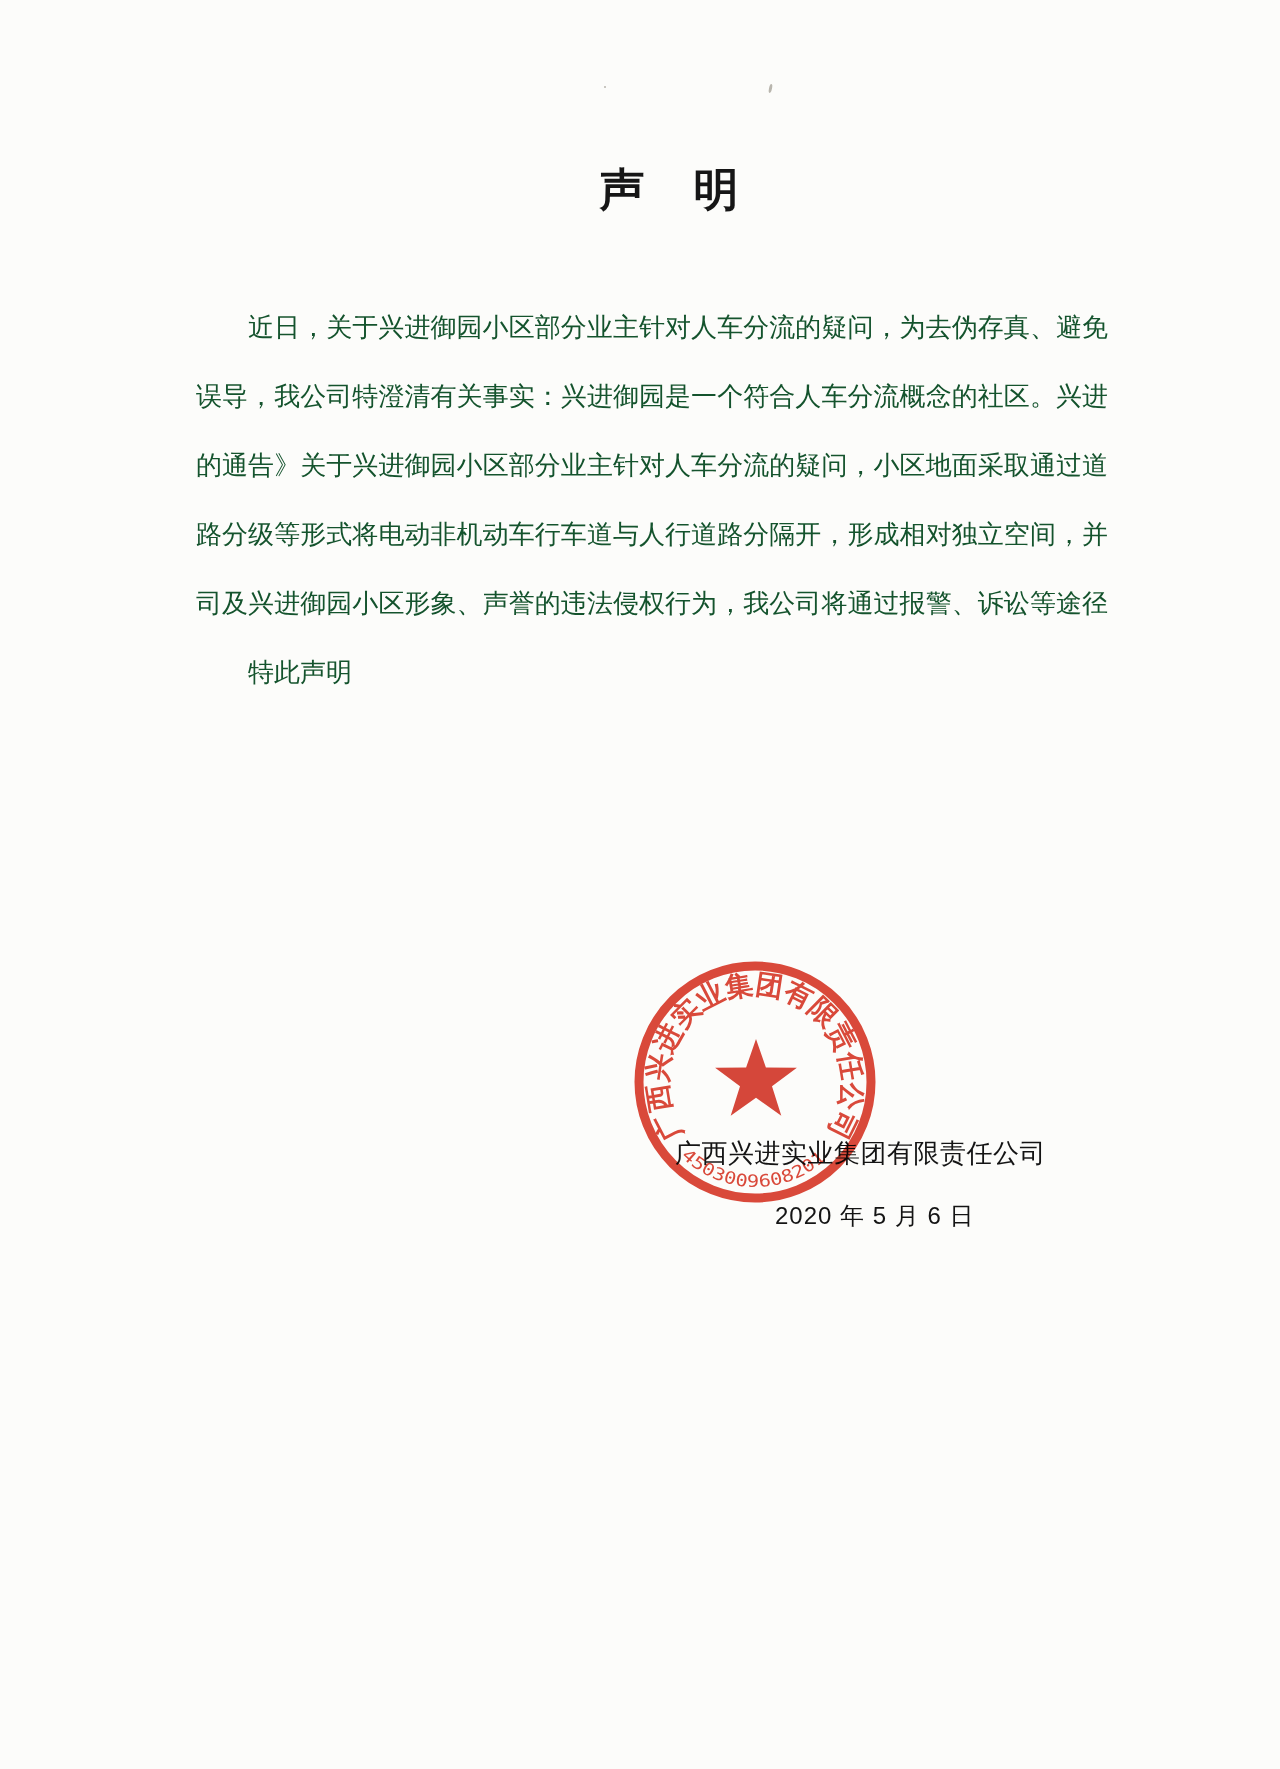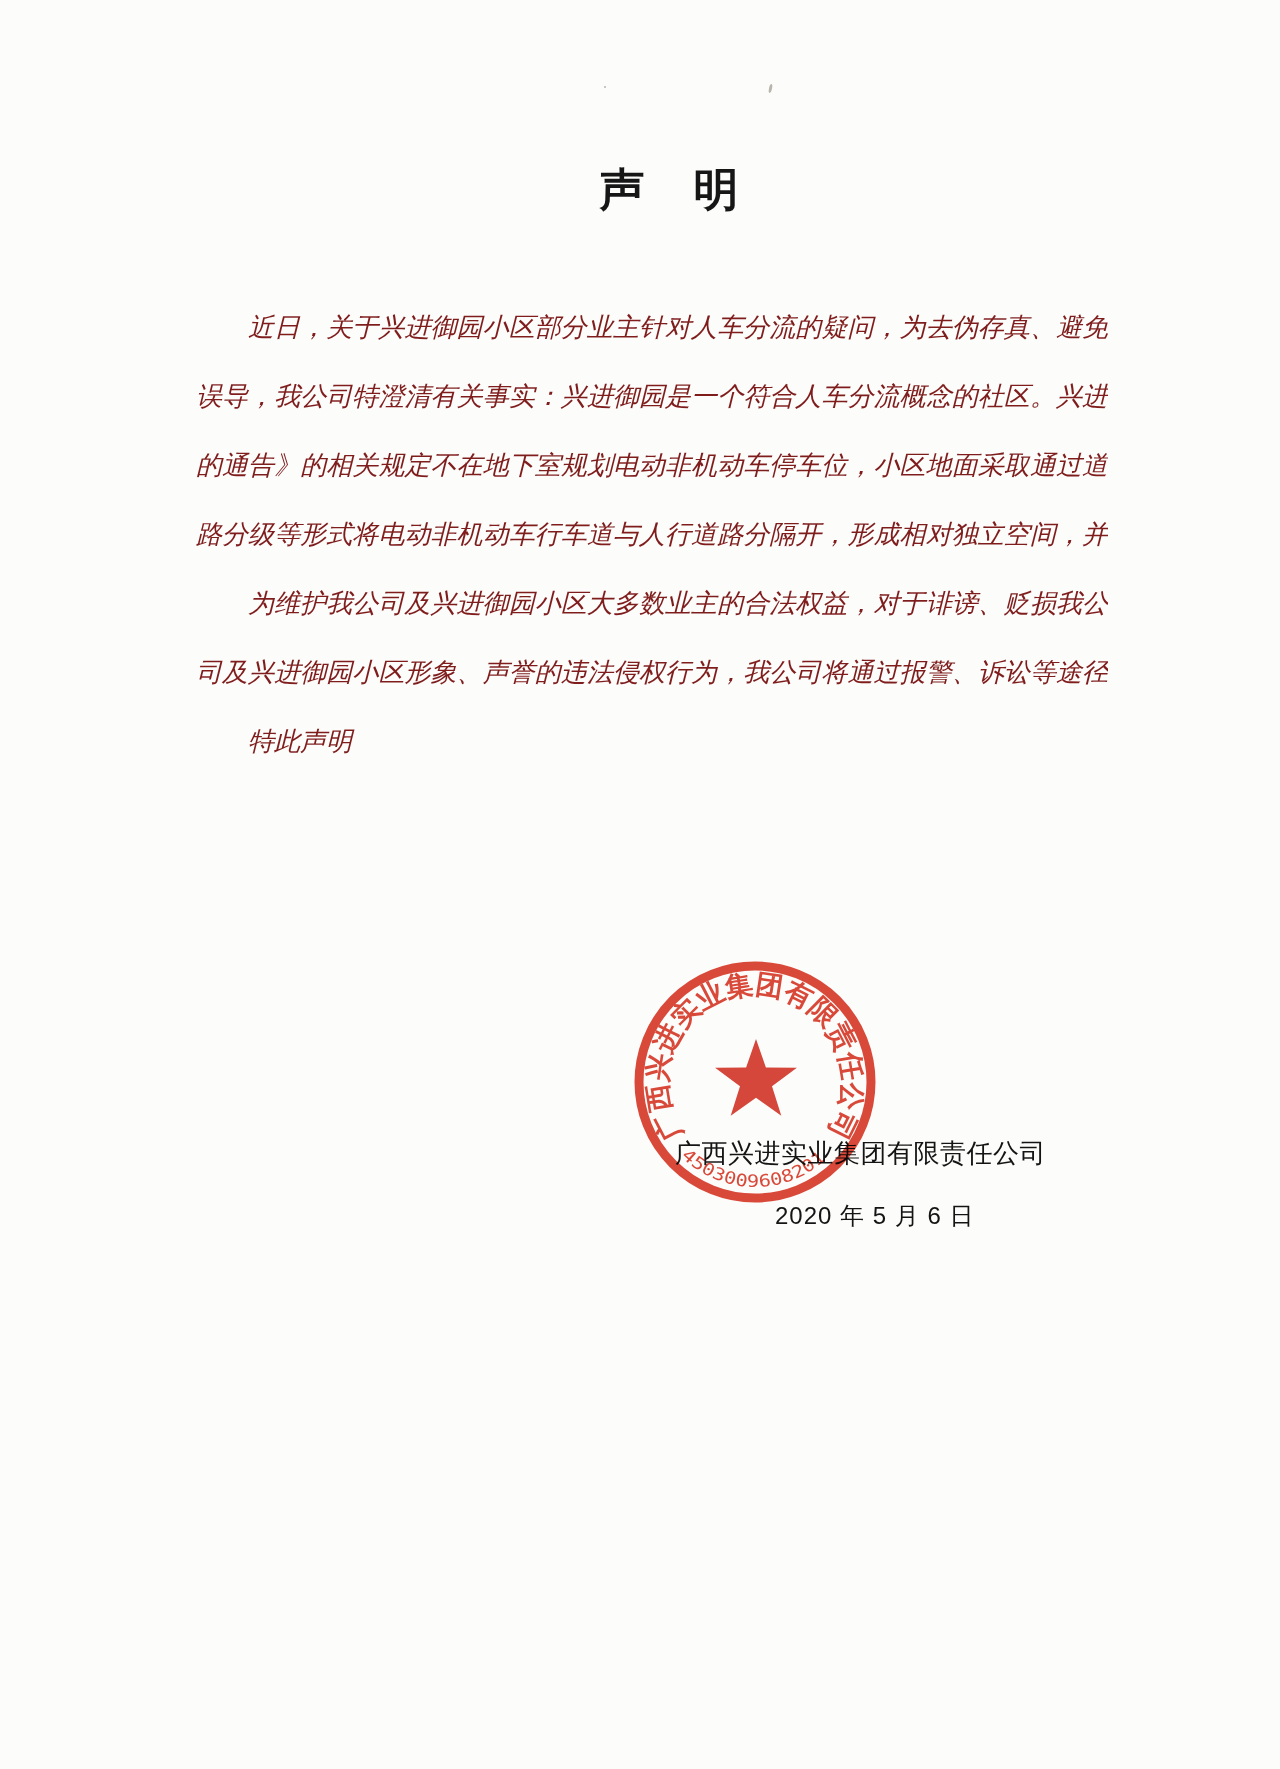--- a/index.html
+++ b/index.html
@@ -19,22 +19,22 @@
     text-align:center;
     font-size:45px;font-weight:bold;color:#161616;
     letter-spacing:2px;
     margin:0;
   }
   .body-block{
     position:absolute;left:196px;top:293px;width:912px;
   }
   .line{
     height:69px;line-height:69px;
-    font-size:26px;color:#7f1d1d;
-    white-space:normal;overflow:hidden;font-style:italic;
+    font-size:26px;color:#14532d;
+    white-space:normal;overflow:hidden;
   }
   .fill{ text-align:justify; text-align-last:justify; }
   .indent{ text-indent:52px; }
   .company-name{
     position:absolute;left:675px;top:1136px;
     font-size:26px;color:#141414;letter-spacing:0.5px;
     z-index:2;
   }
   .doc-date{
     position:absolute;left:775px;top:1200px;
@@ -56,23 +56,22 @@
 </head>
 <body>
 
 <div class="page">
 
   <h1 class="title">声　明</h1>
 
   <div class="body-block">
     <div class="line fill indent">近日，关于兴进御园小区部分业主针对人车分流的疑问，为去伪存真、避免</div>
     <div class="line fill">误导，我公司特澄清有关事实：兴进御园是一个符合人车分流概念的社区。兴进</div>
-    <div class="line fill">的通告》的相关规定不在地下室规划电动非机动车停车位，小区地面采取通过道</div>
+    <div class="line fill">的通告》关于兴进御园小区部分业主针对人车分流的疑问，小区地面采取通过道</div>
     <div class="line fill">路分级等形式将电动非机动车行车道与人行道路分隔开，形成相对独立空间，并</div>
-    <div class="line fill indent">为维护我公司及兴进御园小区大多数业主的合法权益，对于诽谤、贬损我公</div>
     <div class="line fill">司及兴进御园小区形象、声誉的违法侵权行为，我公司将通过报警、诉讼等途径</div>
     <div class="line indent">特此声明</div>
   </div>
 
   <div class="company-name">广西兴进实业集团有限责任公司</div>
 
   <div class="doc-date">2020 年 5 月 6 日</div>
 
   <svg class="seal" viewBox="-135 -135 270 270" xmlns="http://www.w3.org/2000/svg">
     <defs>

